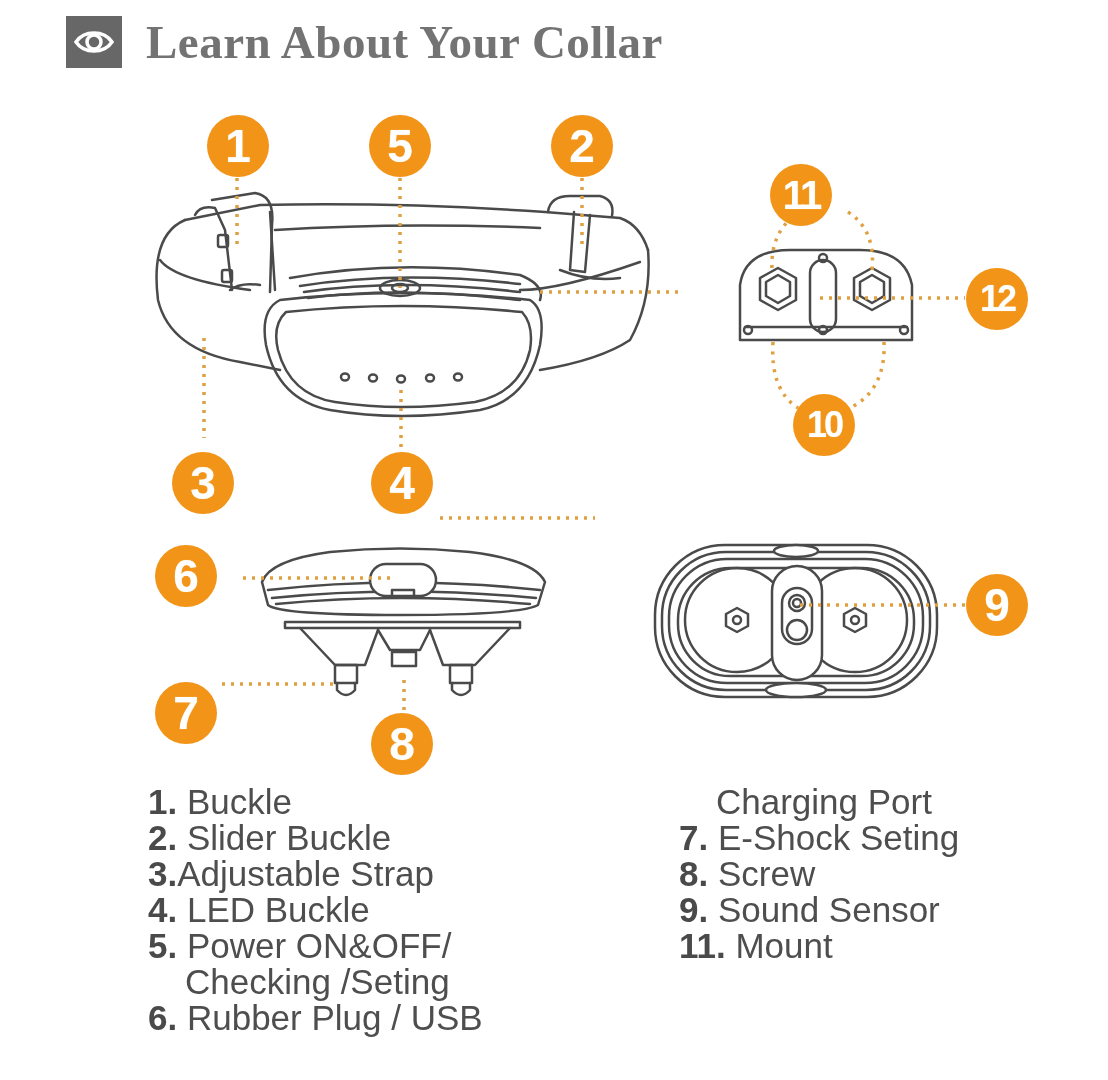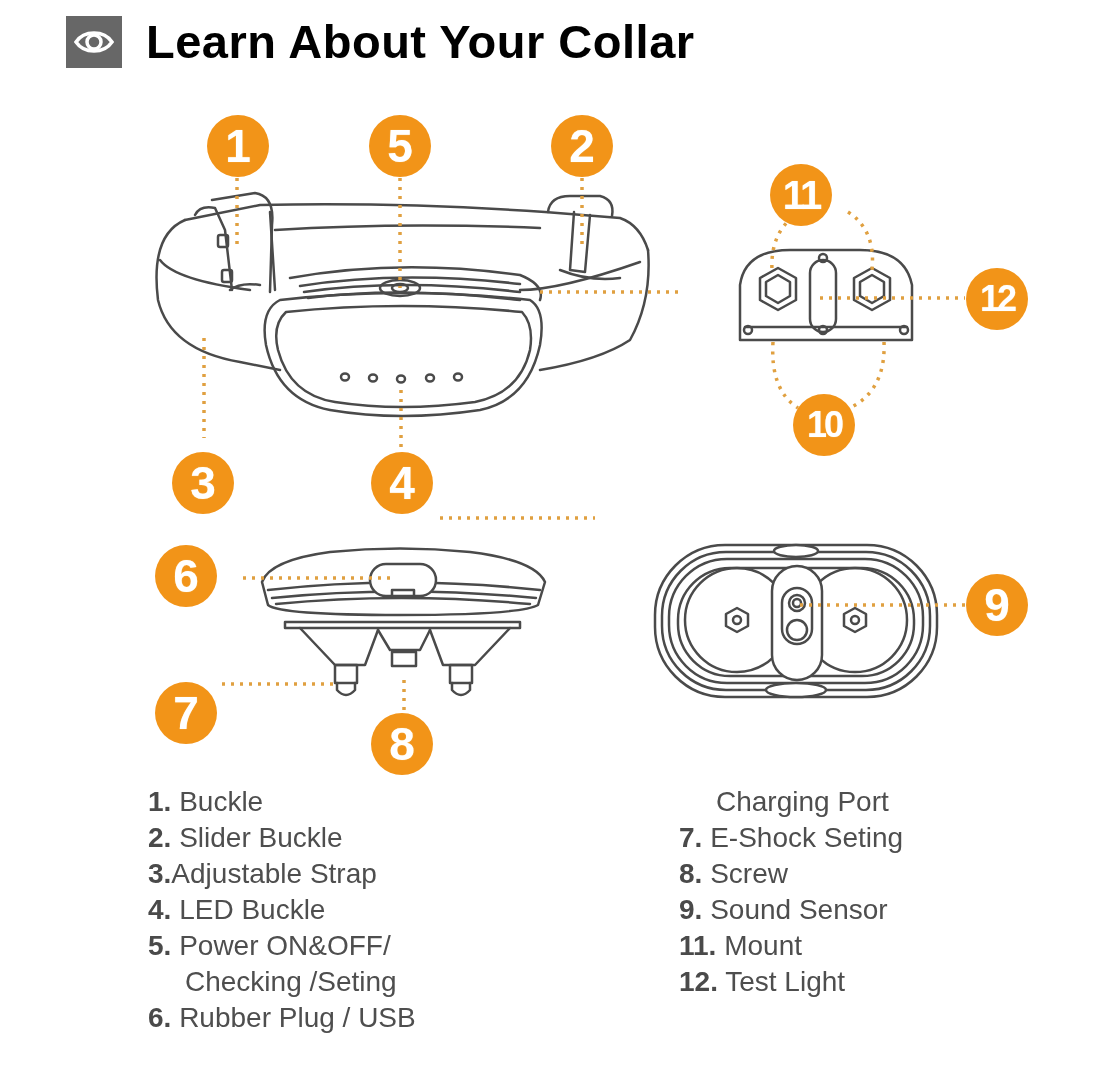--- a/index.html
+++ b/index.html
@@ -1,22 +1,22 @@
 <!DOCTYPE html>
 <html><head>
 <meta charset="utf-8">
 <style>
   html,body{margin:0;padding:0;background:#fff;}
   body{width:1108px;height:1080px;position:relative;overflow:hidden;font-family:"Liberation Sans","DejaVu Sans",sans-serif;}
   .header{position:absolute;left:66px;top:16px;height:52px;display:flex;align-items:center;}
   .eye-box{width:56px;height:52px;background:#676767;display:flex;align-items:center;justify-content:center;}
-  .title{margin-left:24px;font-size:47px;font-weight:bold;color:#000000;letter-spacing:0.5px;line-height:52px;}
+  .title{margin-left:24px;font-size:47px;font-weight:bold;color:#737373;letter-spacing:0.5px;line-height:52px;font-family:Liberation Serif, serif;}
   svg.art{position:absolute;left:0;top:0;}
   .badge{position:absolute;border-radius:50%;background:#f29418;color:#fff;font-weight:bold;display:flex;align-items:center;justify-content:center;font-family:"Liberation Sans","DejaVu Sans",sans-serif;text-shadow:0 0 1px #fbd79a;}
-  .legend{position:absolute;font-size:28px;color:#4e4e4e;line-height:36px;}
+  .legend{position:absolute;font-size:35px;color:#4e4e4e;line-height:36px;}
   .legend .row{white-space:nowrap;}
   .legend .num{font-weight:bold;color:#4a4a4a;}
   .legend .cont{padding-left:37px;}
   .legend.right .cont{padding-left:37px;}
 </style>
 </head>
 <body>
 
 <div class="header">
   <div class="eye-box">
@@ -164,14 +164,13 @@
   <div class="row cont">Checking /Seting</div>
   <div class="row"><span class="num">6.</span> <span>Rubber Plug / USB</span></div>
 </div>
 
 <div class="legend right" style="left:642px;top:784px;margin-left:37px;">
   <div class="row cont">Charging Port</div>
   <div class="row"><span class="num">7.</span> <span>E-Shock Seting</span></div>
   <div class="row"><span class="num">8.</span> <span>Screw</span></div>
   <div class="row"><span class="num">9.</span> <span>Sound Sensor</span></div>
   <div class="row"><span class="num">11.</span> <span>Mount</span></div>
-  <div class="row"><span class="num">12.</span> <span>Test Light</span></div>
 </div>
 
 </body></html>

